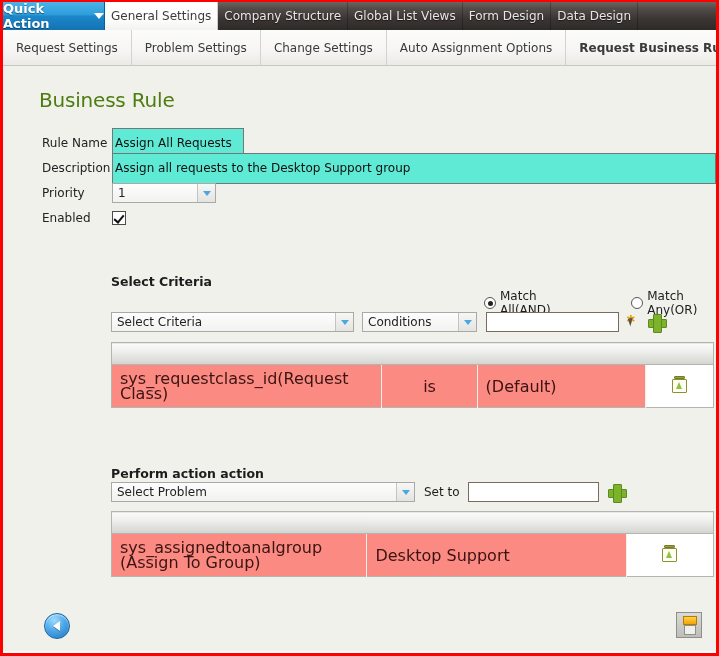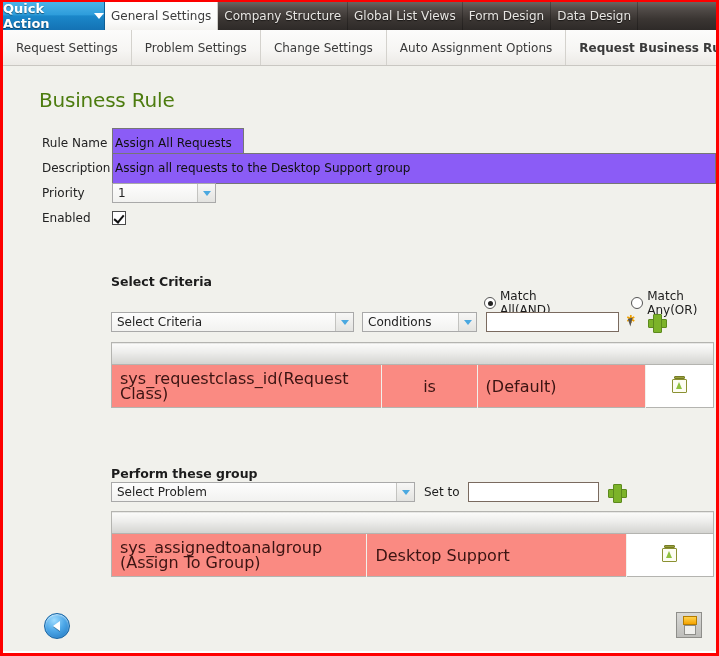--- a/index.html
+++ b/index.html
@@ -125,21 +125,21 @@
   .form-label {
     width: 70px;
     font-size: 12px;
     color: #222;
     text-align: left;
     flex: 0 0 70px;
   }
   .txt {
     height: 31px;
     border: 1px solid #767676;
-    background: #8b5cf6;
+    background: #5eead4;
     font-size: 12px;
     font-family: "DejaVu Sans", "Liberation Sans", sans-serif;
     color: #111;
     padding: 0 2px;
     outline: none;
   }
   .txt-rulename { width: 132px; }
   .txt-desc { width: 609px; }
 
   
@@ -514,21 +514,21 @@
         <td class="cell">(Default)</td>
         <td class="act">
           <span class="trash-icon">
             <span class="lid"></span><span class="body"></span><span class="tri"></span>
           </span>
         </td>
       </tr>
     </tbody>
       </table>
 
-    <div class="abs section-head" style="left:108px; top:400px;">Perform these group</div>
+    <div class="abs section-head" style="left:108px; top:400px;">Perform action action</div>
 
     <div class="abs tool-row" style="left:108px; top:416px;">
       <div class="selbox" style="width:304px;">
         <span class="selval">Select Problem</span>
         <span class="selarrow">
             <i></i>
           </span>
       </div>
       <span style="font-size:12px; color:#1c1c1c; margin-left:9px;">Set to</span>
       <input class="input-plain" style="width: 131px; margin-left: 8px;" type="text" value="">

